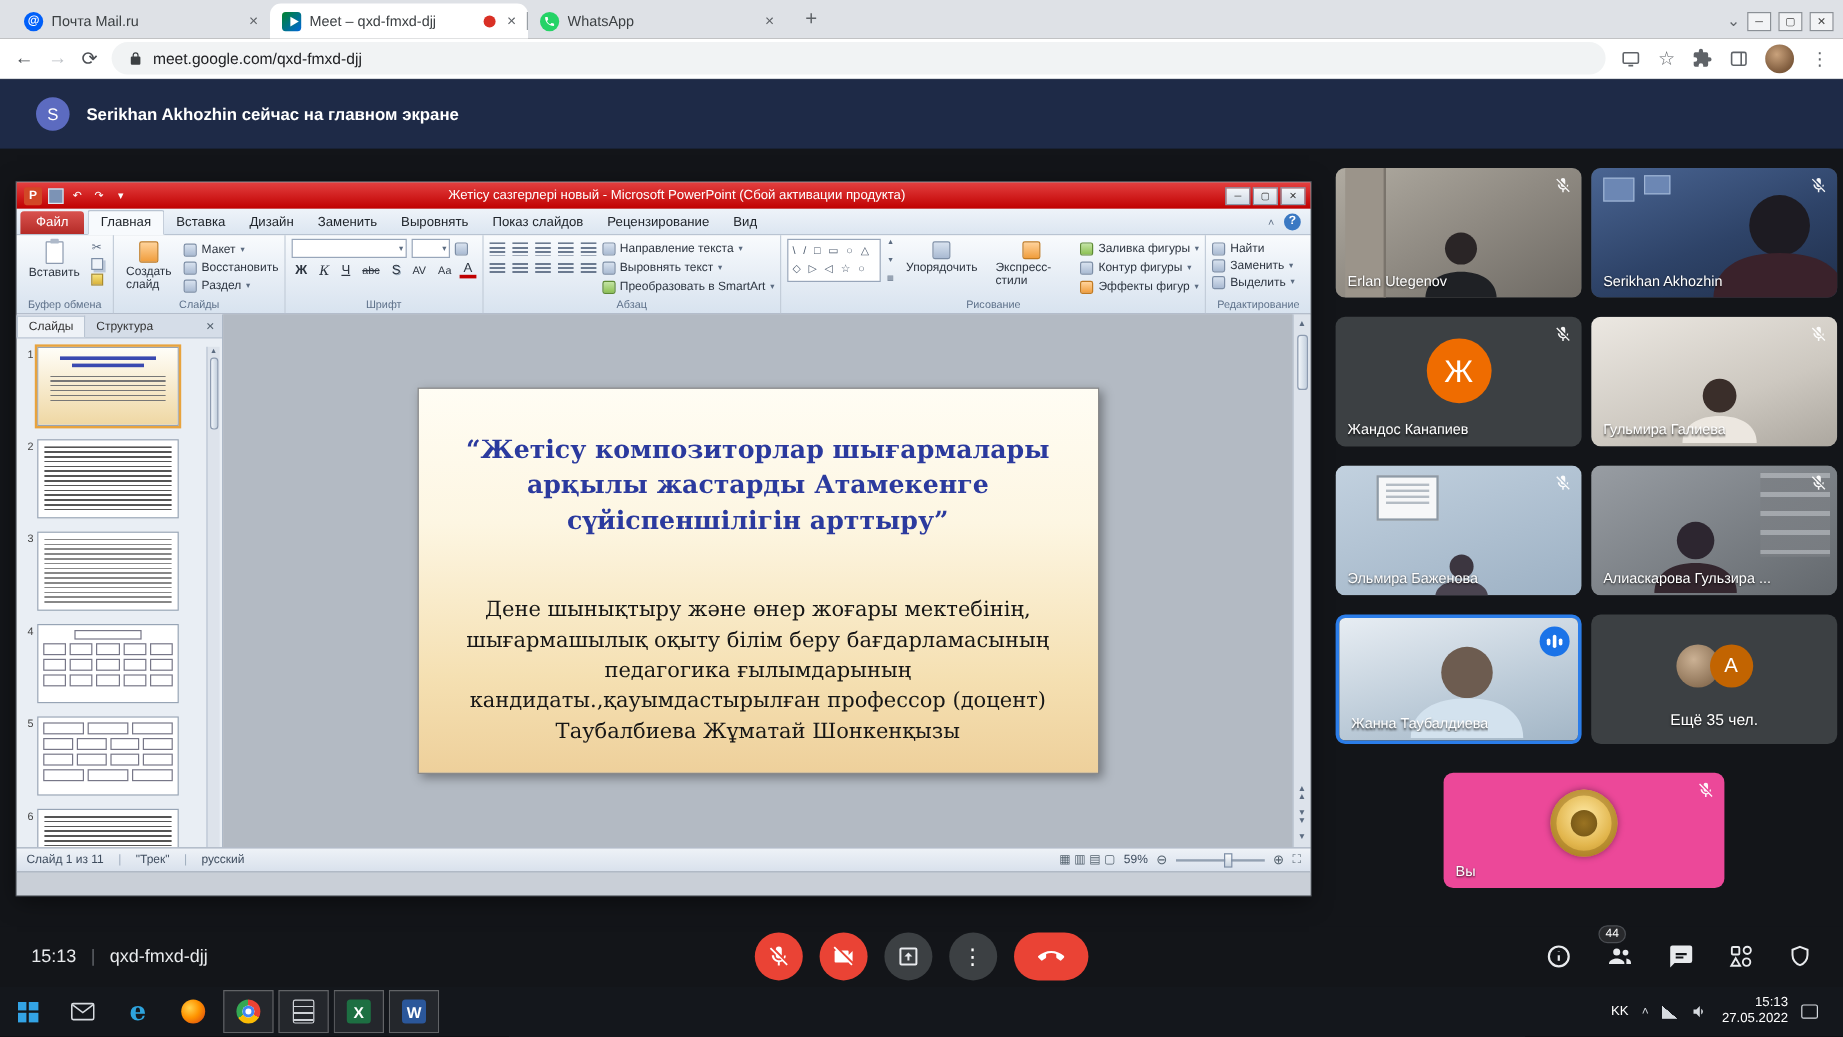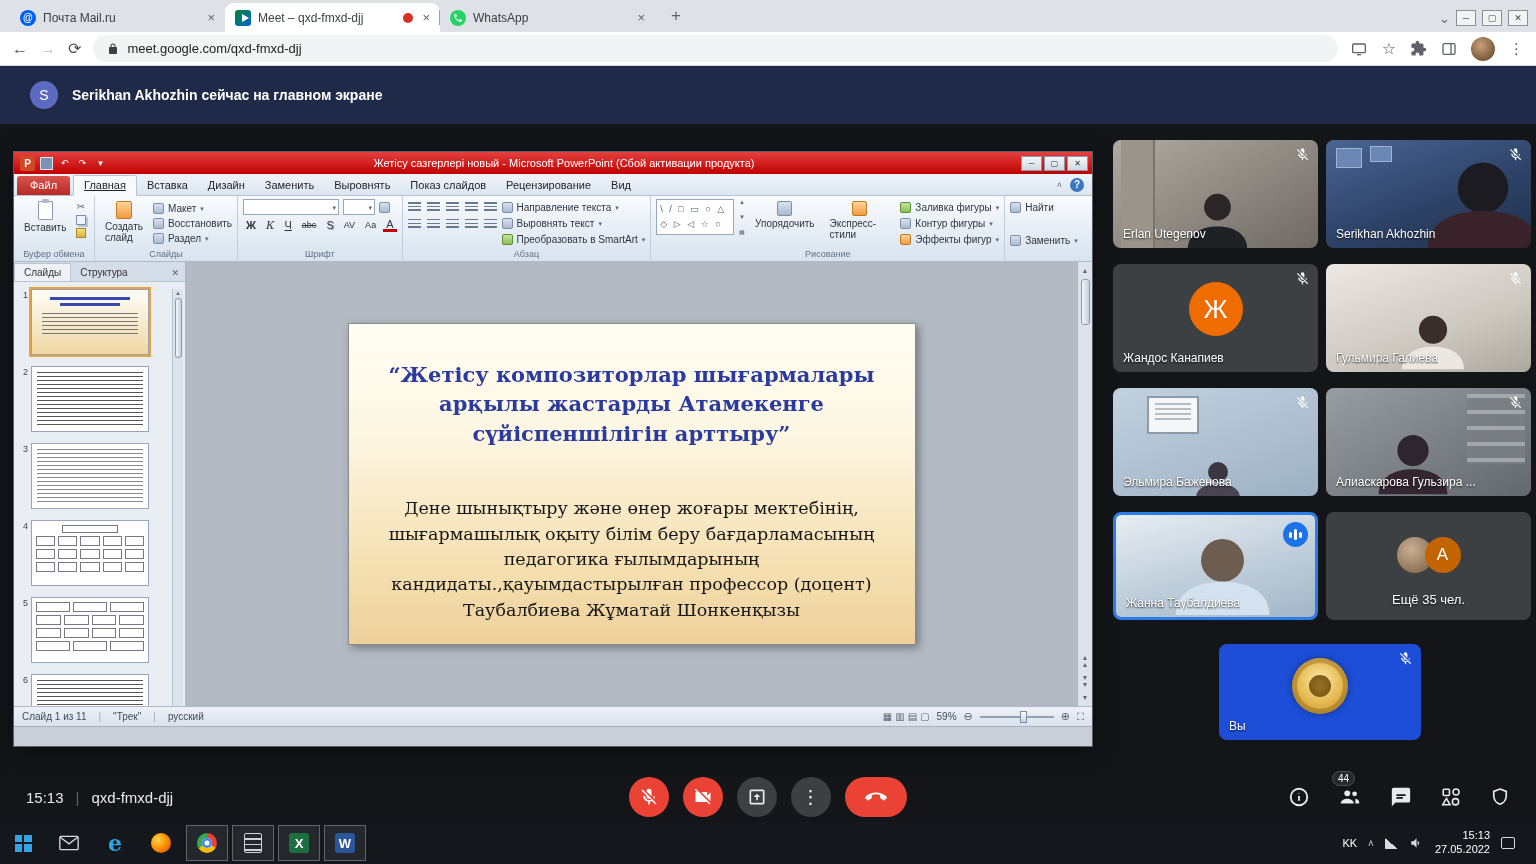--- a/index.html
+++ b/index.html
@@ -58,21 +58,21 @@
   .qat-ic { width:13px; height:13px; font-size:9px; color:#fff; text-align:center; line-height:13px; }
   .qat-save { background:#7c93b5; border:1px solid #dfe6ef; }
   .ppt-title { flex:1; text-align:center; color:#fff; font-size:11px; white-space:nowrap; overflow:hidden; }
   .ppt-winbtns { display:flex; gap:2px; }
   .ppt-wb { width:21px; height:15px; background:linear-gradient(#f4f7fa,#cfd9e4); border:1px solid #8b98a8; font-size:8px; color:#333;
             display:flex; align-items:center; justify-content:center; }
 
   .ppt-tabs { height:22px; background:linear-gradient(#eef3f9,#dce6f1); display:flex; align-items:flex-end; padding:0 2px; border-bottom:1px solid #b9c4d2; }
   .ppt-tab { padding:3px 10px 4px; font-size:11px; color:#21262c; }
   .ppt-tab.file { background:linear-gradient(#d9534f,#b52b27); color:#fff; border-radius:3px 3px 0 0; margin:0 3px 0 1px; padding:3px 13px 4px; }
-  .ppt-tab.active { background:#f7fafd; border:1px solid #b9c4d2; border-bottom:1px solid #f7fafd; border-radius:2px 2px 0 0; margin-bottom:-1px;text-decoration:underline; }
+  .ppt-tab.active { background:#f7fafd; border:1px solid #b9c4d2; border-bottom:1px solid #f7fafd; border-radius:2px 2px 0 0; margin-bottom:-1px; }
   .ppt-tabs-right { margin-left:auto; display:flex; align-items:center; gap:8px; padding:0 6px 3px; }
   .rib-collapse { color:#5f6f85; font-size:9px; }
   .help-ic { width:14px; height:14px; border-radius:50%; background:#3b79c3; color:#fff; font-size:10px; font-weight:bold; text-align:center; line-height:14px; }
 
   
   .ribbon { height:66px; background:linear-gradient(#f9fbfd,#e6edf5 55%,#d8e3ef); display:flex; border-bottom:1px solid #aeb9c7; }
   .rgroup { display:flex; flex-direction:column; border-right:1px solid #c3cdd9; padding:3px 5px 0; }
   .rg-body { display:flex; gap:5px; flex:1; align-items:flex-start; }
   .rg-label { text-align:center; font-size:9px; color:#5e718a; padding:1px 2px 2px; }
   .bigbtn { display:flex; flex-direction:column; align-items:center; gap:2px; font-size:10px; color:#2d3540; padding:2px 5px; border-radius:2px; }
@@ -170,21 +170,21 @@
   .v6 { background:linear-gradient(150deg,#989da3,#63686d); }
   .v6 .shelf { position:absolute; right:6px; top:6px; width:58px; height:70px;
                background:repeating-linear-gradient(180deg,#aeb2b7 0 4px,#7b7f84 4px 16px); opacity:.8; }
   .v7 { background:linear-gradient(165deg,#e7edf3,#bccbd8 60%,#a3b6c6); }
   .avatar-circle { position:absolute; left:50%; top:42%; transform:translate(-50%,-50%); width:54px; height:54px; border-radius:50%;
                    color:#fff; font-size:26px; display:flex; align-items:center; justify-content:center; }
   .ov-cluster { position:absolute; left:50%; top:40%; transform:translate(-50%,-50%); display:flex; }
   .ov-av { width:36px; height:36px; border-radius:50%; display:flex; align-items:center; justify-content:center; color:#fff; font-size:17px; }
   .ov-photo { background:radial-gradient(circle at 40% 35%,#cbb194,#8b7054 75%); margin-right:-8px; }
   .ov-a { background:#c26401; z-index:1; }
-  .you-tile { width:202px; height:96px; margin:24px auto 0; border-radius:8px; background:#1d4ed8; position:relative; }
+  .you-tile { width:234px; height:96px; margin:24px auto 0; border-radius:8px; background:#ec4899; position:relative; }
   .emblem { position:absolute; left:50%; top:44%; transform:translate(-50%,-50%); width:56px; height:56px; border-radius:50%;
             background:radial-gradient(circle at 50% 40%,#ffeaa6,#e2b64d 55%,#c3932c 85%);
             box-shadow:inset 0 0 0 5px rgba(135,95,20,.4), 0 0 6px rgba(0,0,0,.4); }
   .emblem::after { content:''; position:absolute; inset:17px; border-radius:50%; background:radial-gradient(#9a7322,#6e5114); }
 
   
   .controls { height:50px; display:flex; align-items:center; padding:0 26px; position:relative; color:#e8eaed; }
   .ctrl-left { display:flex; align-items:center; gap:12px; font-size:15px; }
   .ctrl-sep { color:#5f6368; }
   .ctrl-center { position:absolute; left:50%; top:50%; transform:translate(-50%,-50%); display:flex; align-items:center; gap:14px; }
@@ -471,21 +471,21 @@
                     <span>Эффекты фигур</span>
                     <span class="dd">▾</span>
                   </div>
               </div>
             </div>
             <div class="rg-label">Рисование</div>
           </div>
 
           <div class="rgroup" style="width:112px;border-right:none;">
             <div class="rg-body">
-              <div class="rcol" style="gap:20px;padding-top:2px;">
+              <div class="rcol" style="gap:1px;padding-top:2px;">
                 <div class="mrow">
                     <span class="mi"></span>
                     <span>Найти</span>
                   </div>
                 <div class="mrow">
                     <span class="mi"></span>
                     <span>Заменить</span>
                     <span class="dd">▾</span>
                   </div>
                 <div class="mrow">

